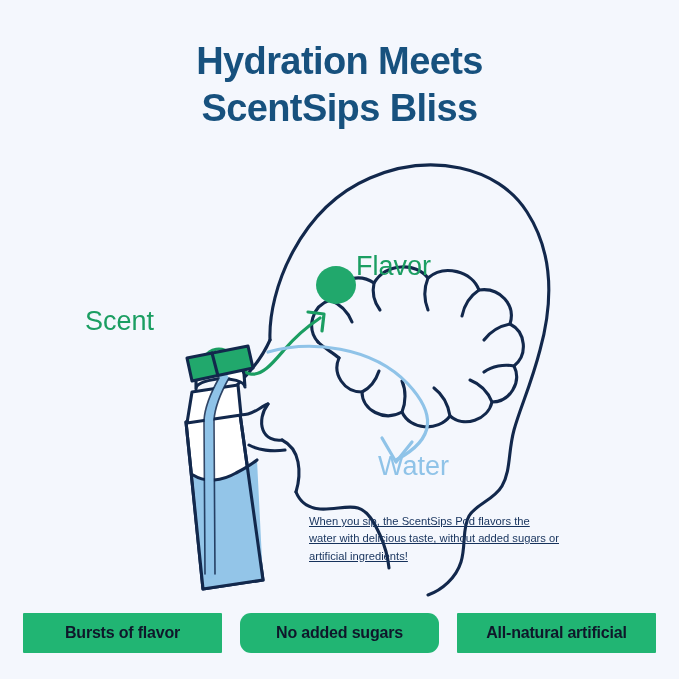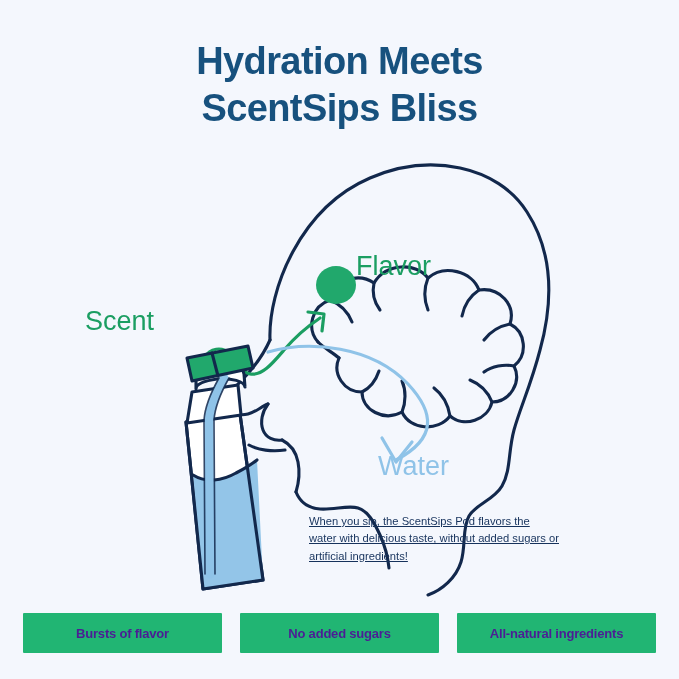--- a/index.html
+++ b/index.html
@@ -58,33 +58,33 @@
     position: absolute;
     left: 23px;
     top: 613px;
     width: 633px;
     height: 40px;
     display: flex;
     gap: 18px;
   }
   .badge {
     background: #21b573;
-    color: #4c1d95;
+    color: #0f172a;
     font-weight: bold;
-    font-size: 13px;
+    font-size: 16px;
     display: flex;
     align-items: center;
     justify-content: center;
     height: 40px;
     border-radius: 1px;
     letter-spacing: -0.2px;
     white-space: nowrap;
   }
   .badge-1 { width: 199px; }
-  .badge-2 { width: 199px; }
+  .badge-2 { width: 199px; border-radius: 11px; }
   .badge-3 { width: 199px; }
 </style>
 </head>
 <body>
 
 <div id="infographic">
 
   <div class="headline">
     <span class="line">Hydration Meets</span>
     <span class="line">ScentSips Bliss</span>
@@ -207,16 +207,16 @@
       <text x="356" y="125" font-family="Liberation Sans, sans-serif" font-size="27" fill="#1b9e62">Flavor</text>
       <text x="378" y="325" font-family="Liberation Sans, sans-serif" font-size="27" fill="#8fc3e8">Water</text>
     </svg>
   </div>
 
   <div class="bodycopy">When you sip, the ScentSips Pod flavors the water with delicious taste, without added sugars or artificial ingredients!</div>
 
   <div class="badges">
     <div class="badge badge-1">Bursts of flavor</div>
     <div class="badge badge-2">No added sugars</div>
-    <div class="badge badge-3">All-natural ingredients</div>
+    <div class="badge badge-3">All-natural artificial</div>
   </div>
 
 </div>
 
 </body></html>

